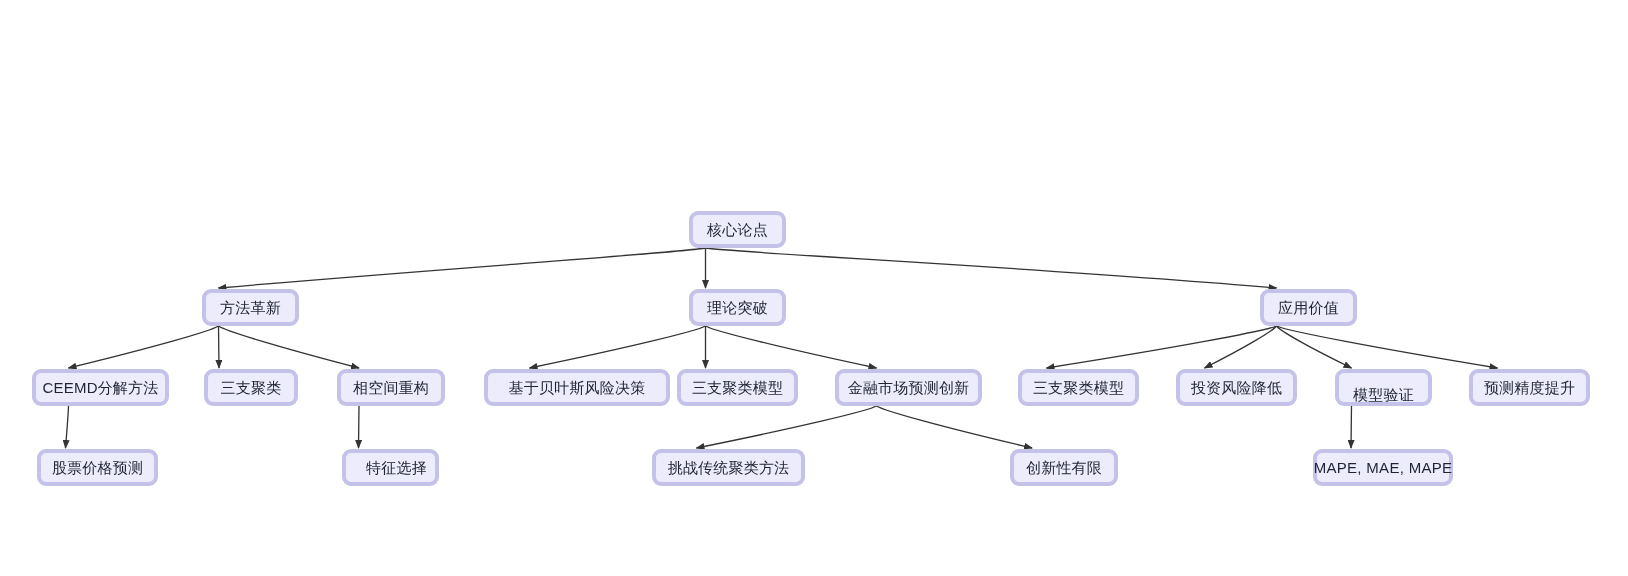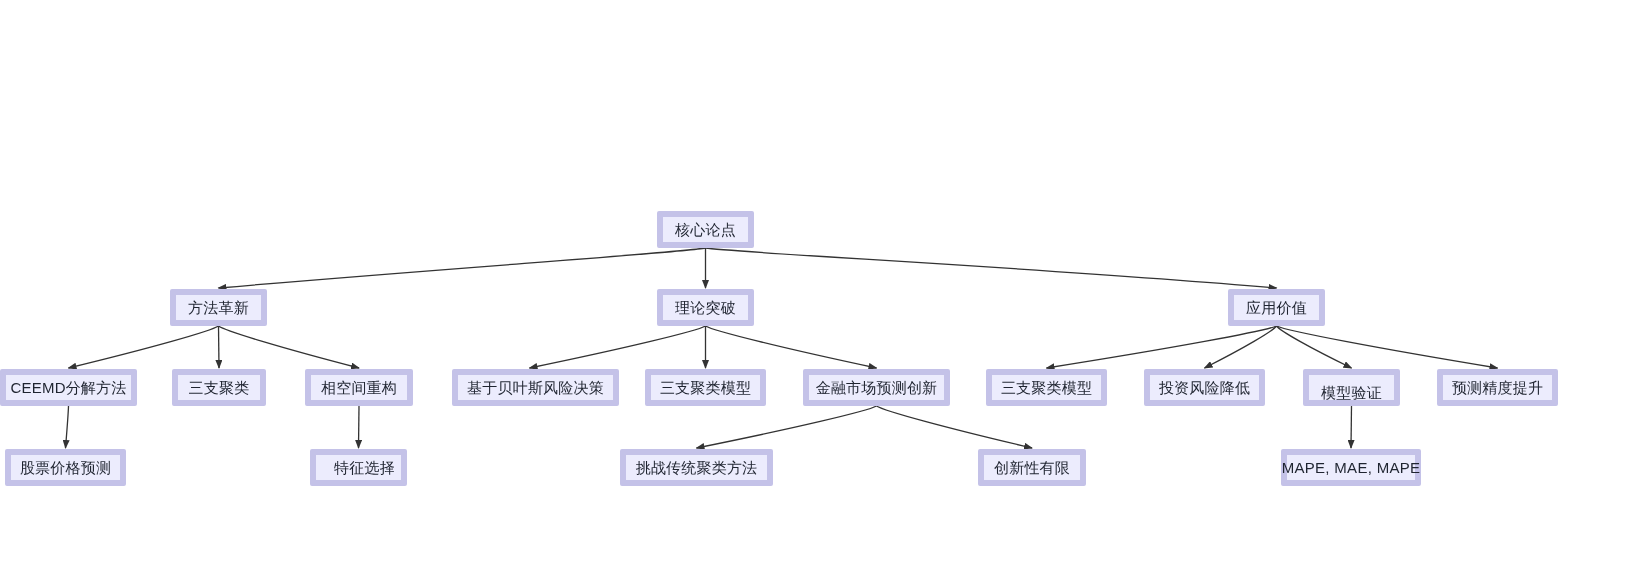--- a/index.html
+++ b/index.html
@@ -22,30 +22,31 @@
     left: 0;
     top: 0;
     width: 1628px;
     height: 576px;
     pointer-events: none;
   }
   .node {
     position: absolute;
     box-sizing: border-box;
     background: #ececfd;
-    border: 6px solid #c2410c;
-    border-radius: 2px;
+    border: 4px solid #c2410c;
+    border-radius: 9px;
     display: flex;
     align-items: center;
     justify-content: center;
     color: #1f2430;
     font-size: 15px;
     line-height: 1;
     white-space: nowrap;
     letter-spacing: 0.2px;
+    margin-left: 32px;
   }
   .node-label {
     display: block;
     padding: 0 4px;
   }
   .node.latin .node-label {
     letter-spacing: 0.3px;
   }
 </style>
 </head>
@@ -94,21 +95,21 @@
       </div>
       <div class="node" style="left: 0px; top: 369px; width: 137px; height: 37px; background: rgb(236, 236, 253); border-color: rgb(196, 194, 232);">
         <span class="node-label">CEEMD分解方法</span>
       </div>
       <div class="node" style="left: 172px; top: 369px; width: 94px; height: 37px; background: rgb(236, 236, 253); border-color: rgb(196, 194, 232);">
         <span class="node-label">三支聚类</span>
       </div>
       <div class="node" style="left: 305px; top: 369px; width: 108px; height: 37px; background: rgb(236, 236, 253); border-color: rgb(196, 194, 232);">
         <span class="node-label">相空间重构</span>
       </div>
-      <div class="node" style="left: 452px; top: 369px; width: 167px; height: 37px; background: rgb(236, 236, 253); border-color: rgb(196, 194, 232);">
+      <div class="node" style="left: 452px; top: 369px; width: 186px; height: 37px; background: rgb(236, 236, 253); border-color: rgb(196, 194, 232);">
         <span class="node-label">基于贝叶斯风险决策</span>
       </div>
       <div class="node" style="left: 645px; top: 369px; width: 121px; height: 37px; background: rgb(236, 236, 253); border-color: rgb(196, 194, 232);">
         <span class="node-label">三支聚类模型</span>
       </div>
       <div class="node" style="left: 803px; top: 369px; width: 147px; height: 37px; background: rgb(236, 236, 253); border-color: rgb(196, 194, 232);">
         <span class="node-label">金融市场预测创新</span>
       </div>
       <div class="node" style="left: 986px; top: 369px; width: 121px; height: 37px; background: rgb(236, 236, 253); border-color: rgb(196, 194, 232);">
         <span class="node-label">三支聚类模型</span>

